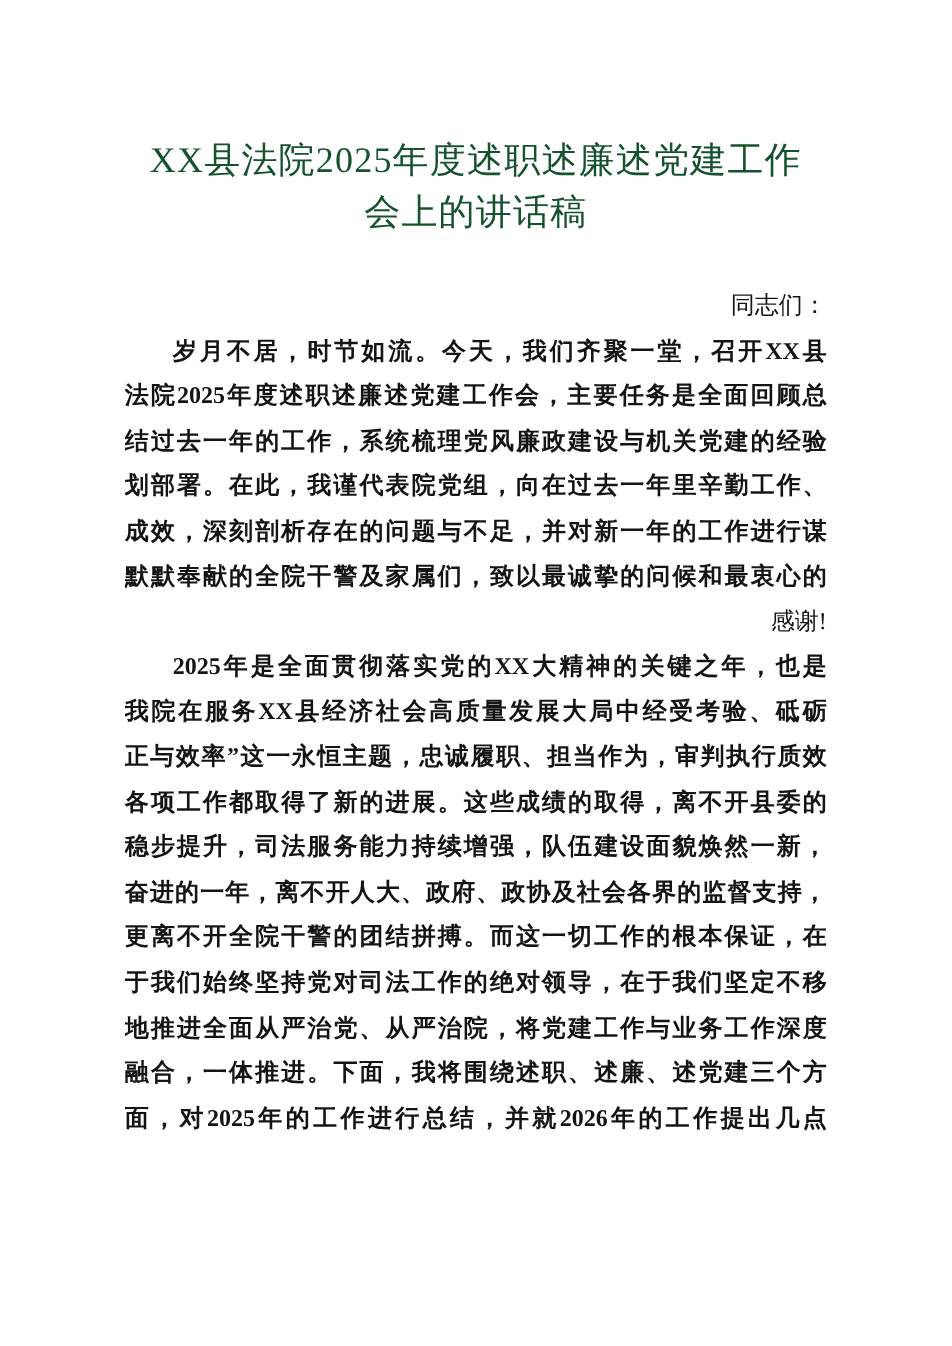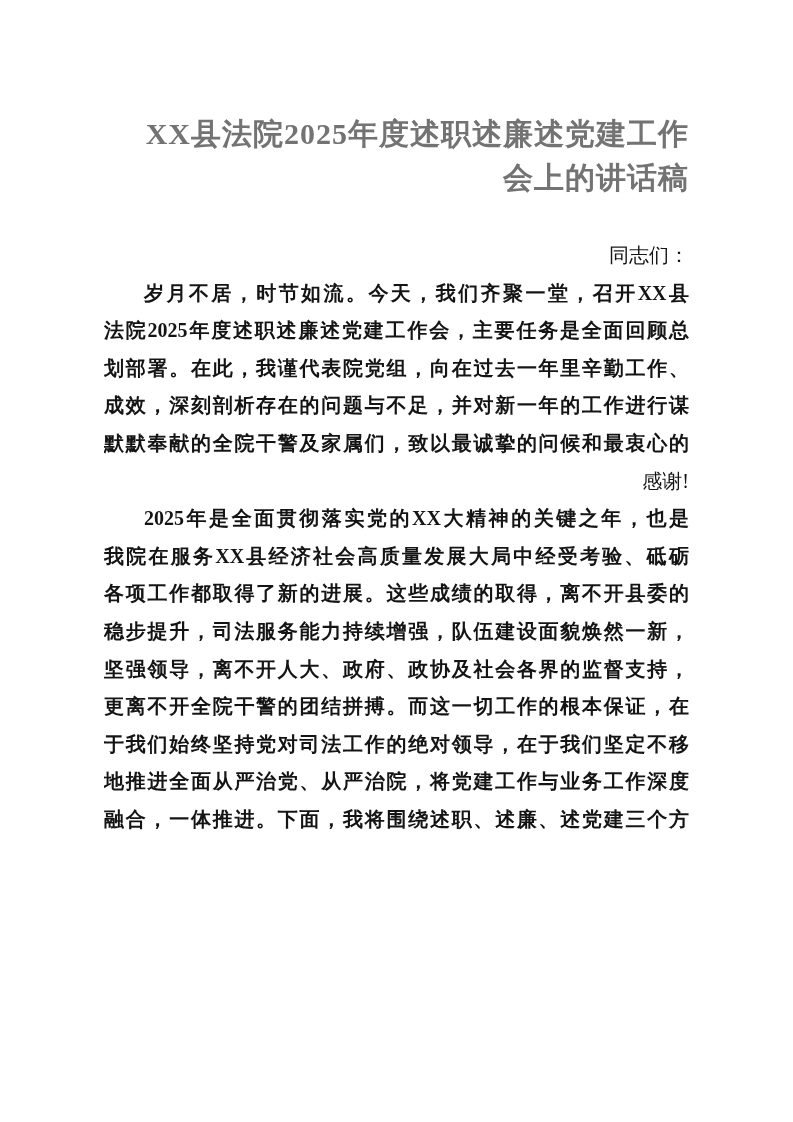--- a/index.html
+++ b/index.html
@@ -13,25 +13,25 @@
     height: 1122px;
     background: #ffffff;
     overflow: hidden;
     font-family: "Liberation Serif", "DejaVu Serif", serif;
   }
   .doc-title {
     position: absolute;
     left: 104px;
     top: 112px;
     width: 585px;
-    text-align: right;
+    text-align: center;
     font-size: 30px;
     line-height: 44px;
-    font-weight: bold;
-    color: #737373;
+    font-weight: normal;
+    color: #14532d;
     letter-spacing: 1px;
   }
   .doc-body {
     position: absolute;
     left: 104px;
     top: 237px;
     width: 585px;
     font-size: 20px;
     line-height: 37.6px;
     color: #141414;
@@ -59,27 +59,30 @@
 
 <div class="page">
   <div class="doc-title">
     <div>XX县法院2025年度述职述廉述党建工作</div>
     <div>会上的讲话稿</div>
   </div>
   <div class="doc-body">
       <div class="line">同志们：</div>
       <div class="line justify indent">岁月不居，时节如流。今天，我们齐聚一堂，召开XX县</div>
       <div class="line justify">法院2025年度述职述廉述党建工作会，主要任务是全面回顾总</div>
+      <div class="line justify">结过去一年的工作，系统梳理党风廉政建设与机关党建的经验</div>
       <div class="line justify">划部署。在此，我谨代表院党组，向在过去一年里辛勤工作、</div>
       <div class="line justify">成效，深刻剖析存在的问题与不足，并对新一年的工作进行谋</div>
       <div class="line justify">默默奉献的全院干警及家属们，致以最诚挚的问候和最衷心的</div>
       <div class="line">感谢!</div>
       <div class="line justify indent">2025年是全面贯彻落实党的XX大精神的关键之年，也是</div>
       <div class="line justify">我院在服务XX县经济社会高质量发展大局中经受考验、砥砺</div>
+      <div class="line justify">正与效率”这一永恒主题，忠诚履职、担当作为，审判执行质效</div>
       <div class="line justify">各项工作都取得了新的进展。这些成绩的取得，离不开县委的</div>
       <div class="line justify">稳步提升，司法服务能力持续增强，队伍建设面貌焕然一新，</div>
-      <div class="line justify">坚强领导，离不开人大、政府、政协及社会各界的监督支持，</div>
+      <div class="line justify">奋进的一年，离不开人大、政府、政协及社会各界的监督支持，</div>
       <div class="line justify">更离不开全院干警的团结拼搏。而这一切工作的根本保证，在</div>
       <div class="line justify">于我们始终坚持党对司法工作的绝对领导，在于我们坚定不移</div>
       <div class="line justify">地推进全面从严治党、从严治院，将党建工作与业务工作深度</div>
       <div class="line justify">融合，一体推进。下面，我将围绕述职、述廉、述党建三个方</div>
+      <div class="line justify">面，对2025年的工作进行总结，并就2026年的工作提出几点</div>
     </div>
 </div>
 
 </body></html>

